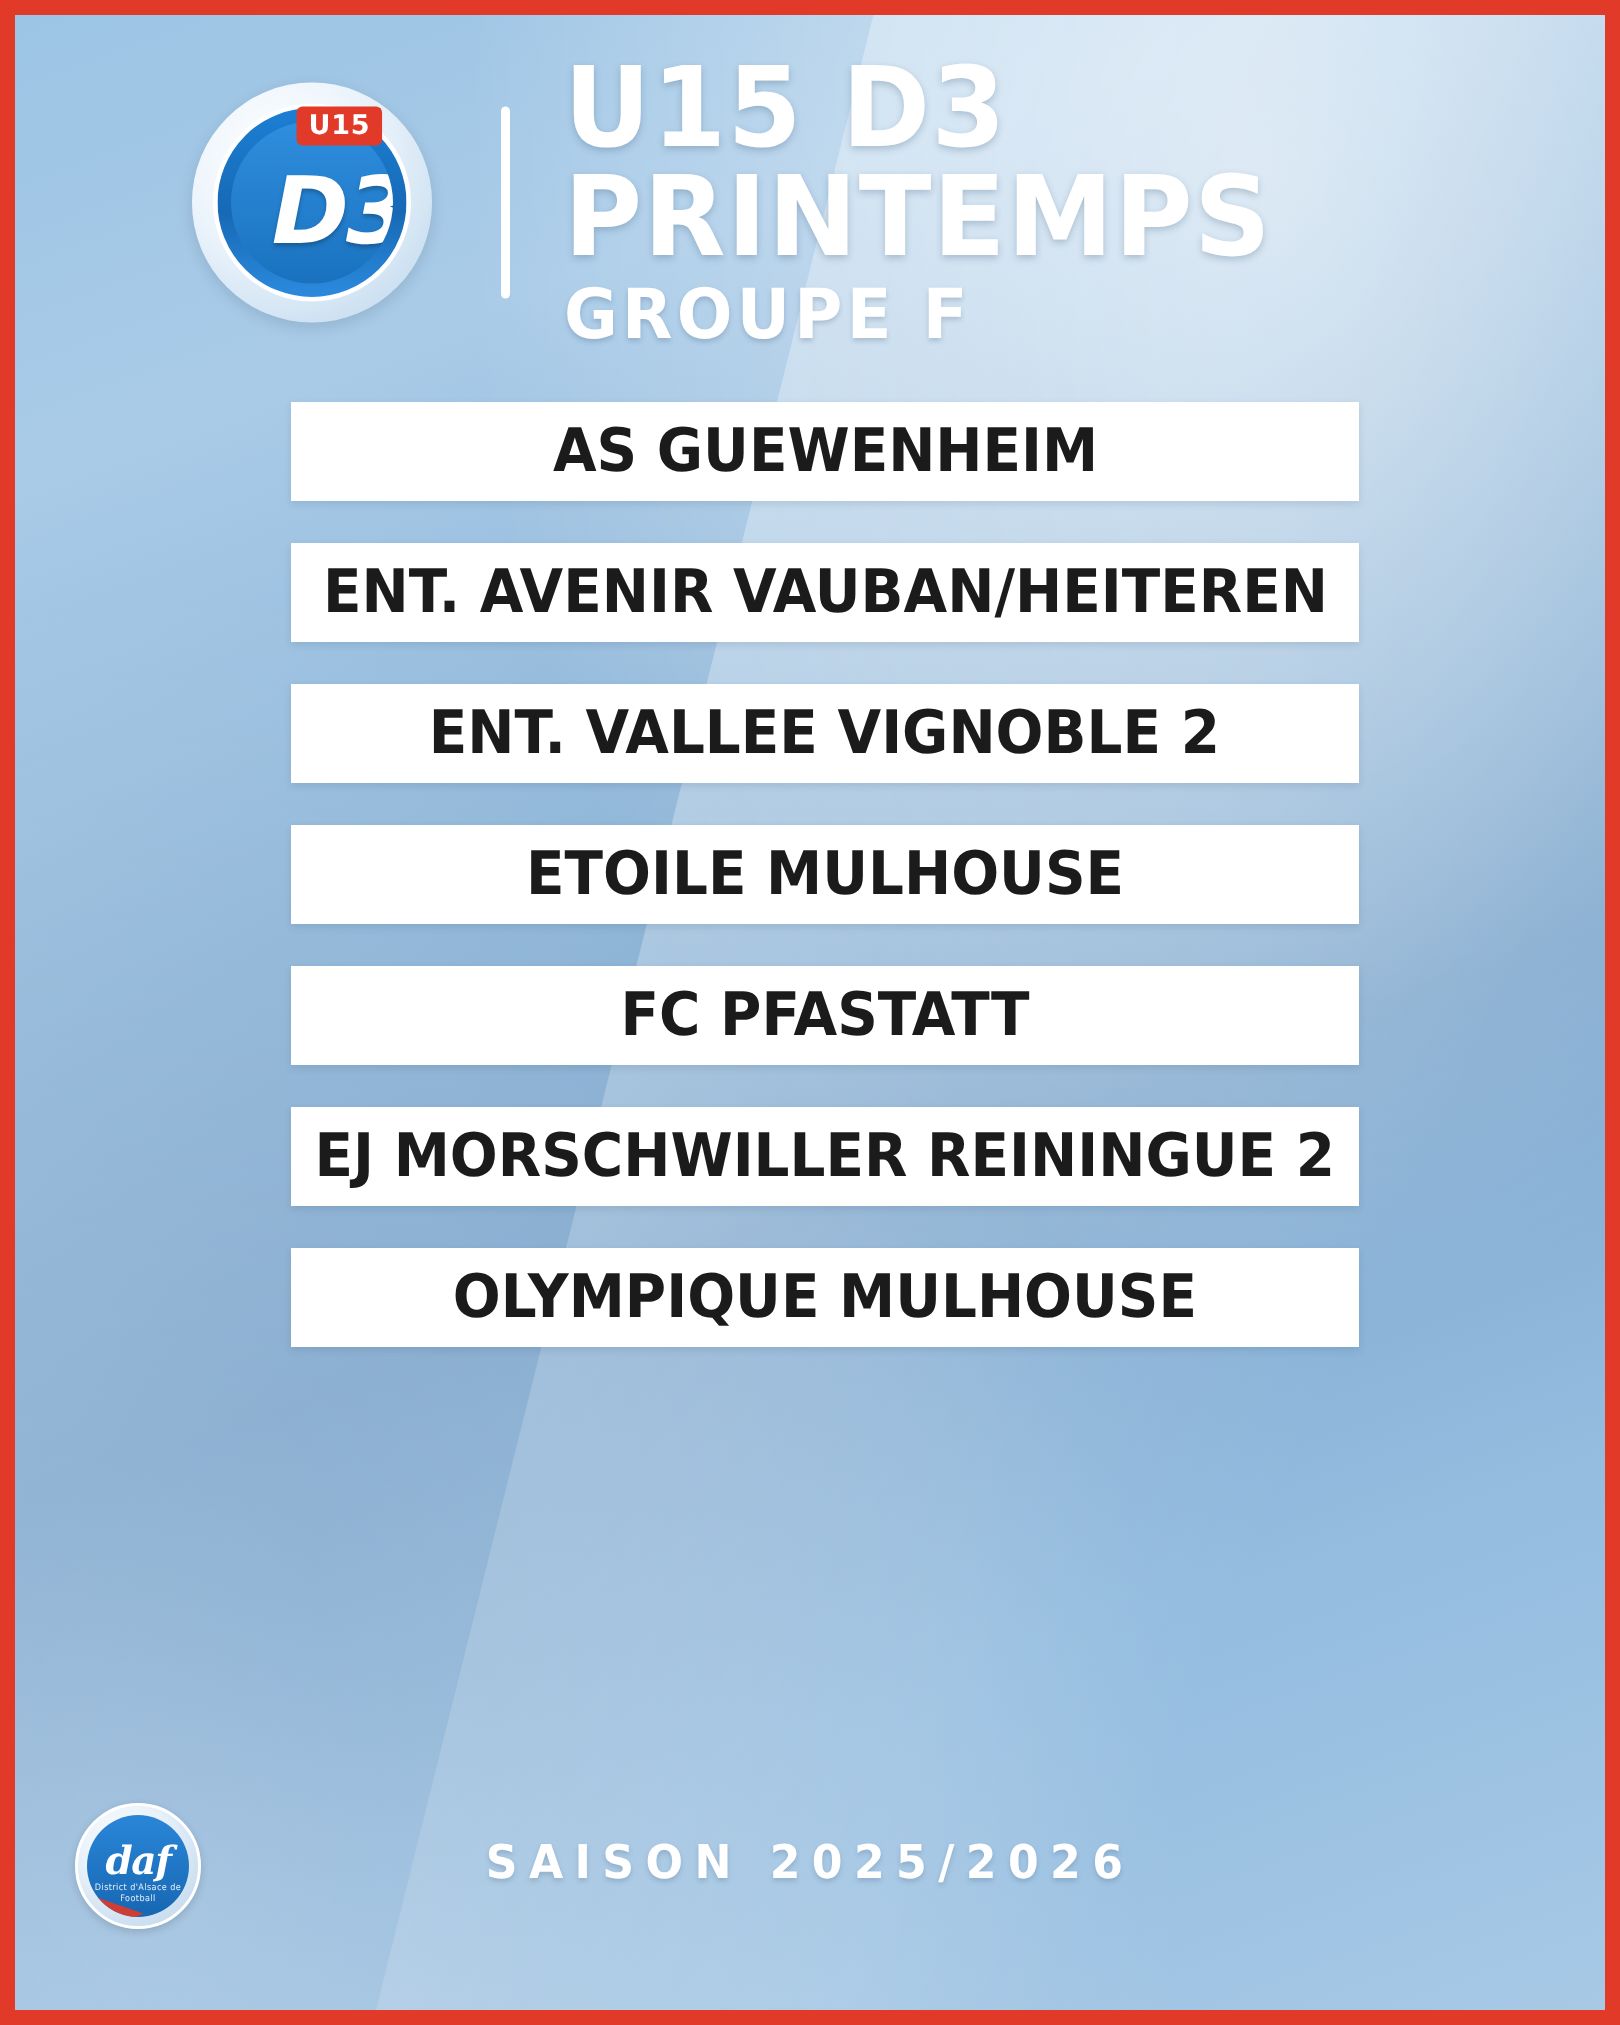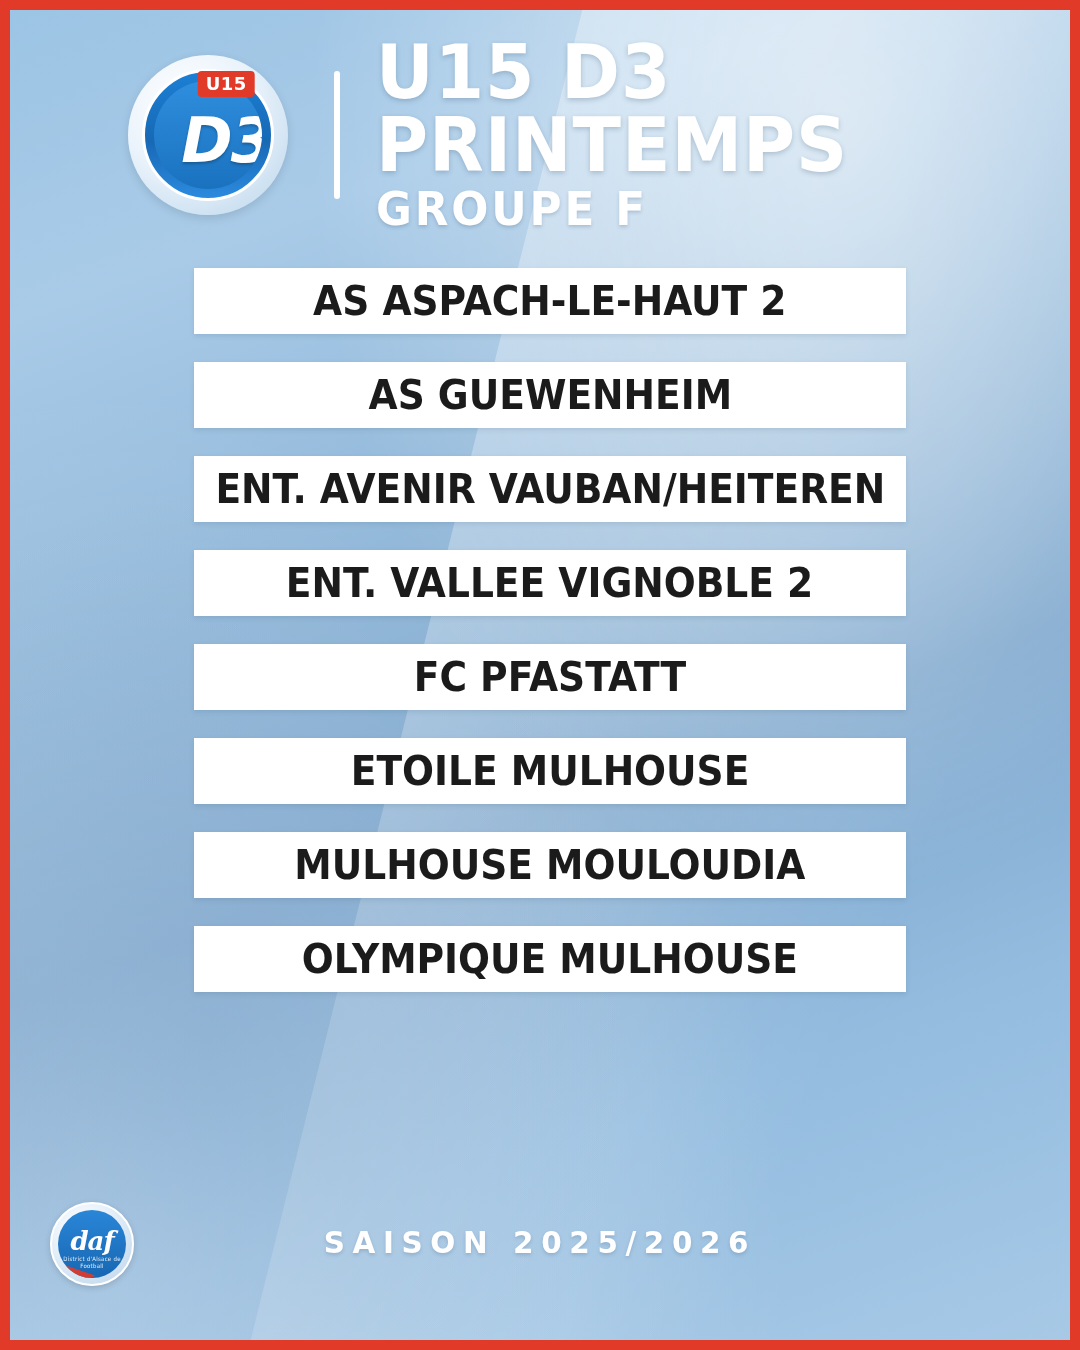--- a/index.html
+++ b/index.html
@@ -293,39 +293,36 @@
     <div class="divider"></div>
 
     <div class="titles">
       <div class="title-main">U15 D3 PRINTEMPS</div>
       <div class="title-sub">GROUPE F</div>
     </div>
   </div>
 
   <div class="team-list">
     <div class="team-row">
-      <span class="team-name">AS ASPACH-LE-HAUT 2</span>
-    </div>
-    <div class="team-row">
       <span class="team-name">AS GUEWENHEIM</span>
     </div>
     <div class="team-row">
       <span class="team-name">ENT. AVENIR VAUBAN/HEITEREN</span>
     </div>
     <div class="team-row">
       <span class="team-name">ENT. VALLEE VIGNOBLE 2</span>
     </div>
     <div class="team-row">
+      <span class="team-name">ETOILE MULHOUSE</span>
+    </div>
+    <div class="team-row">
       <span class="team-name">FC PFASTATT</span>
     </div>
     <div class="team-row">
-      <span class="team-name">ETOILE MULHOUSE</span>
-    </div>
-    <div class="team-row">
-      <span class="team-name">MULHOUSE MOULOUDIA</span>
+      <span class="team-name">EJ MORSCHWILLER REININGUE 2</span>
     </div>
     <div class="team-row">
       <span class="team-name">OLYMPIQUE MULHOUSE</span>
     </div>
   </div>
 
   <div class="footer">
     <div class="fed-logo">
       <div class="fed-circle"></div>
       <div class="fed-inner">

